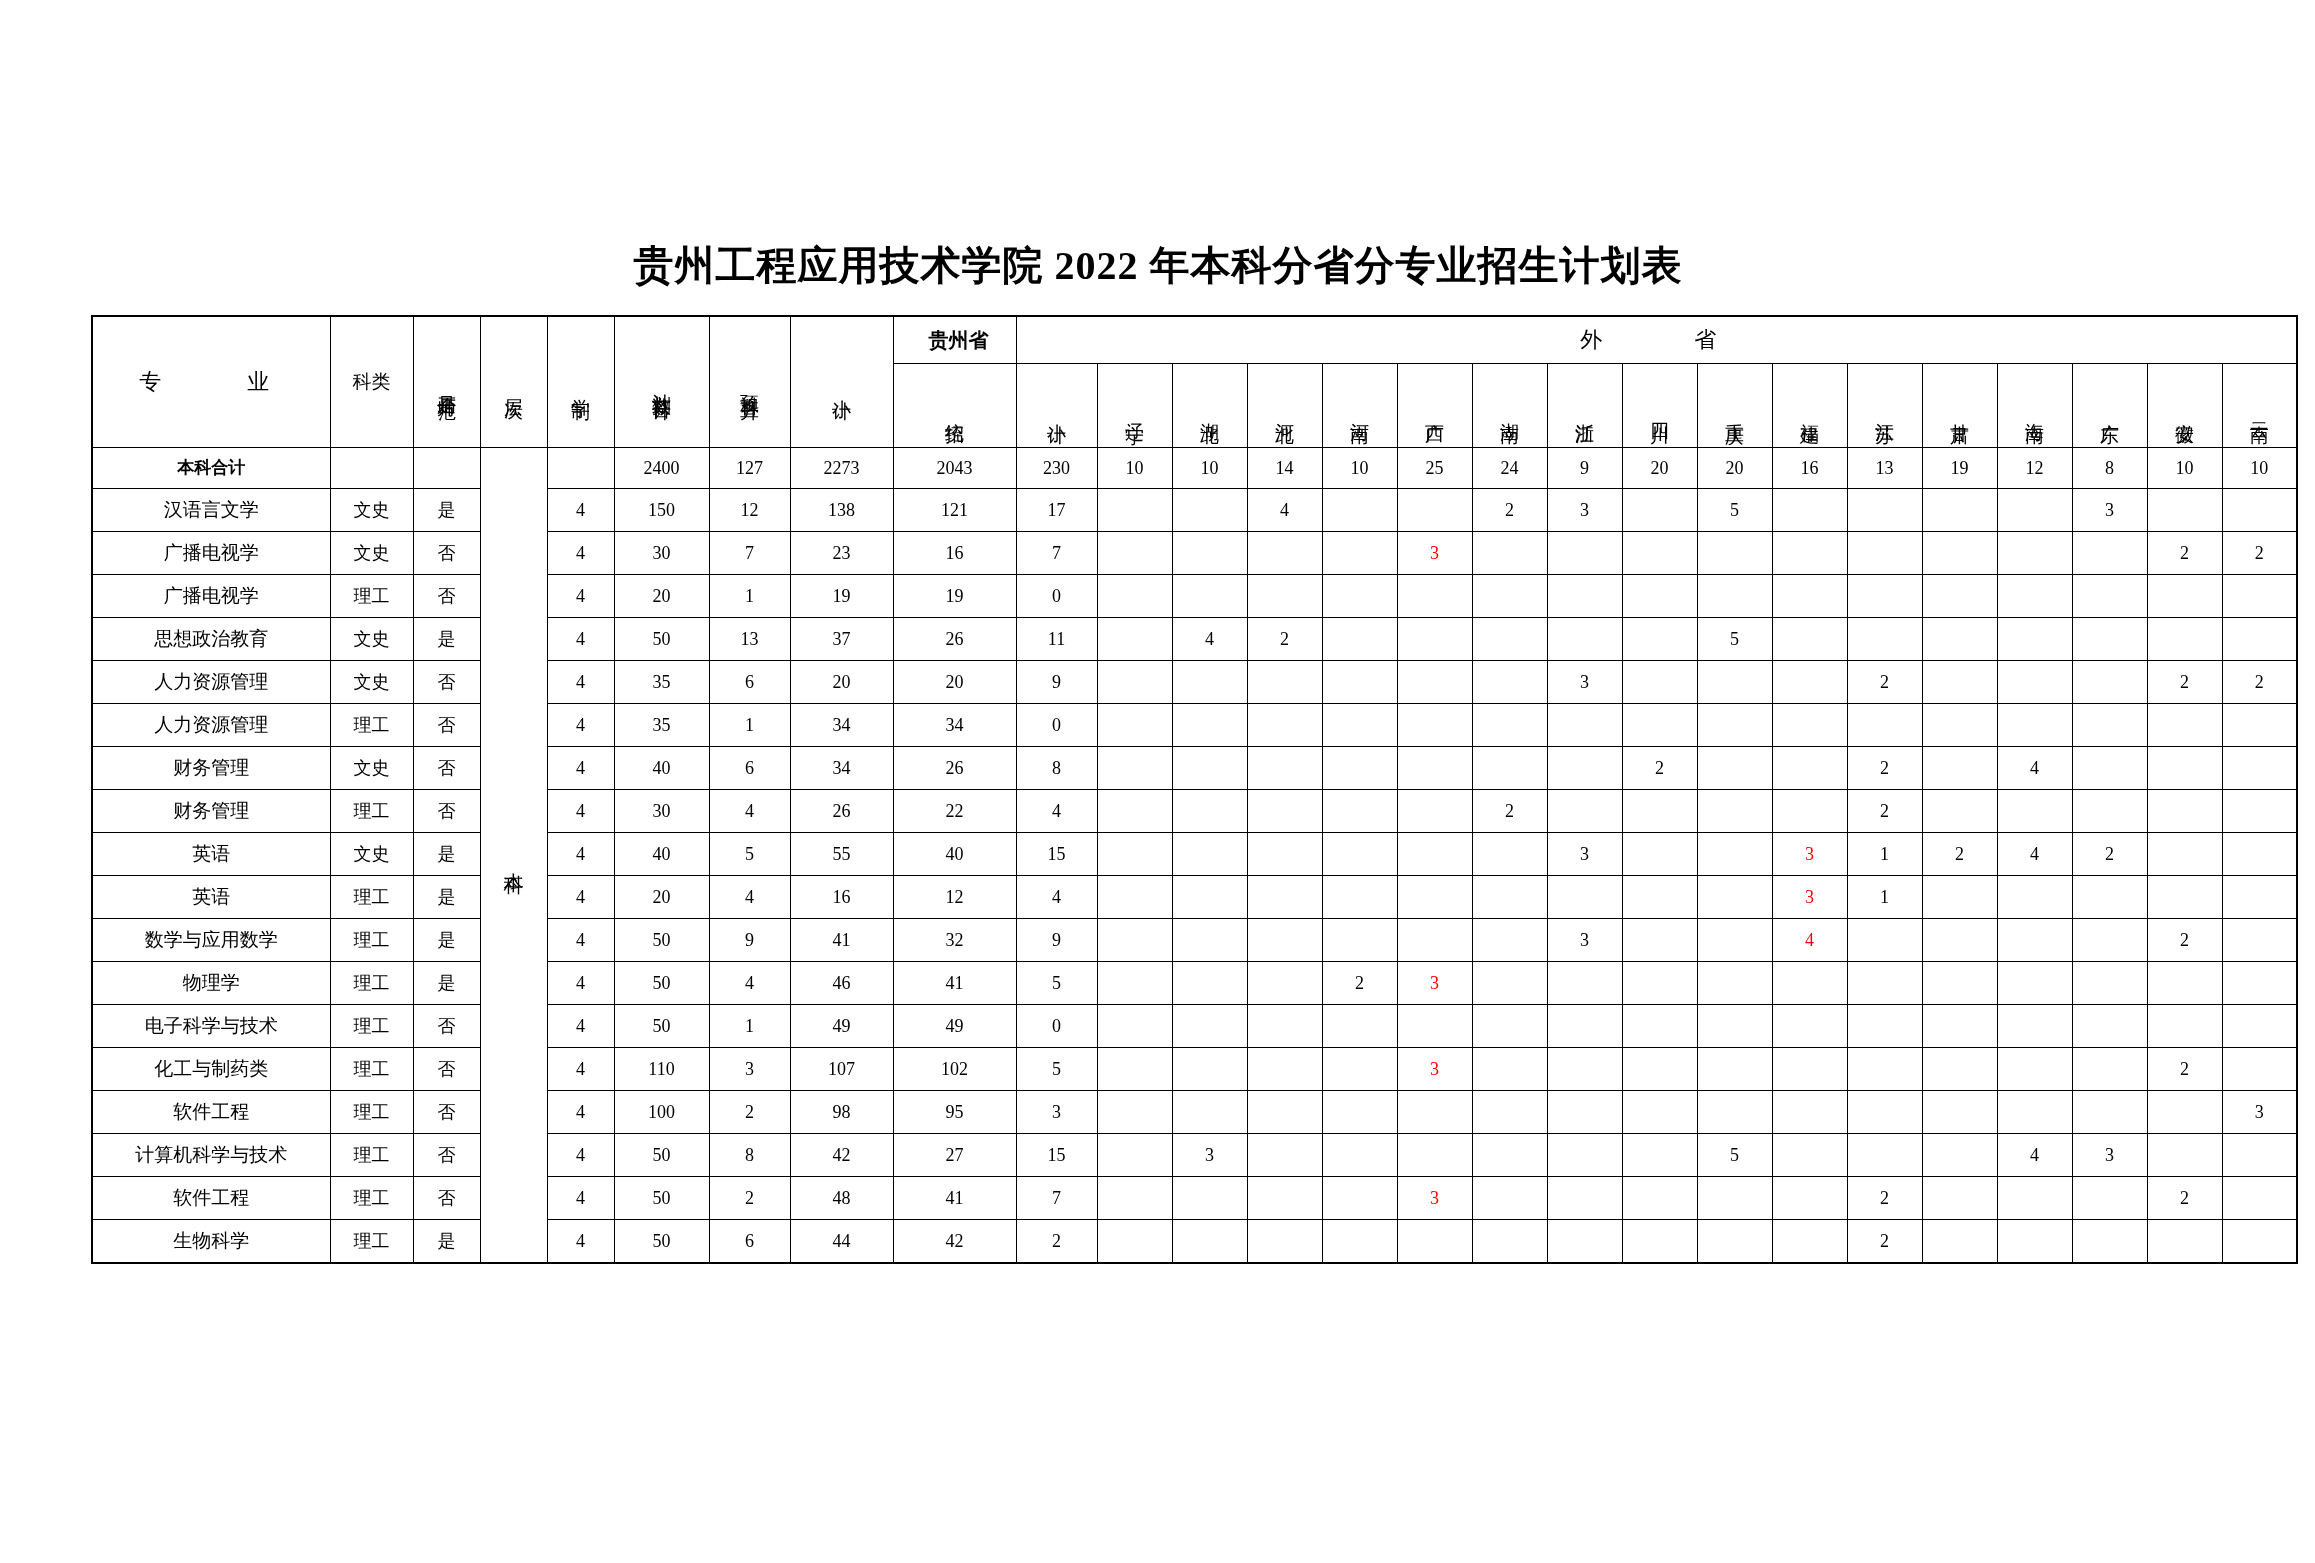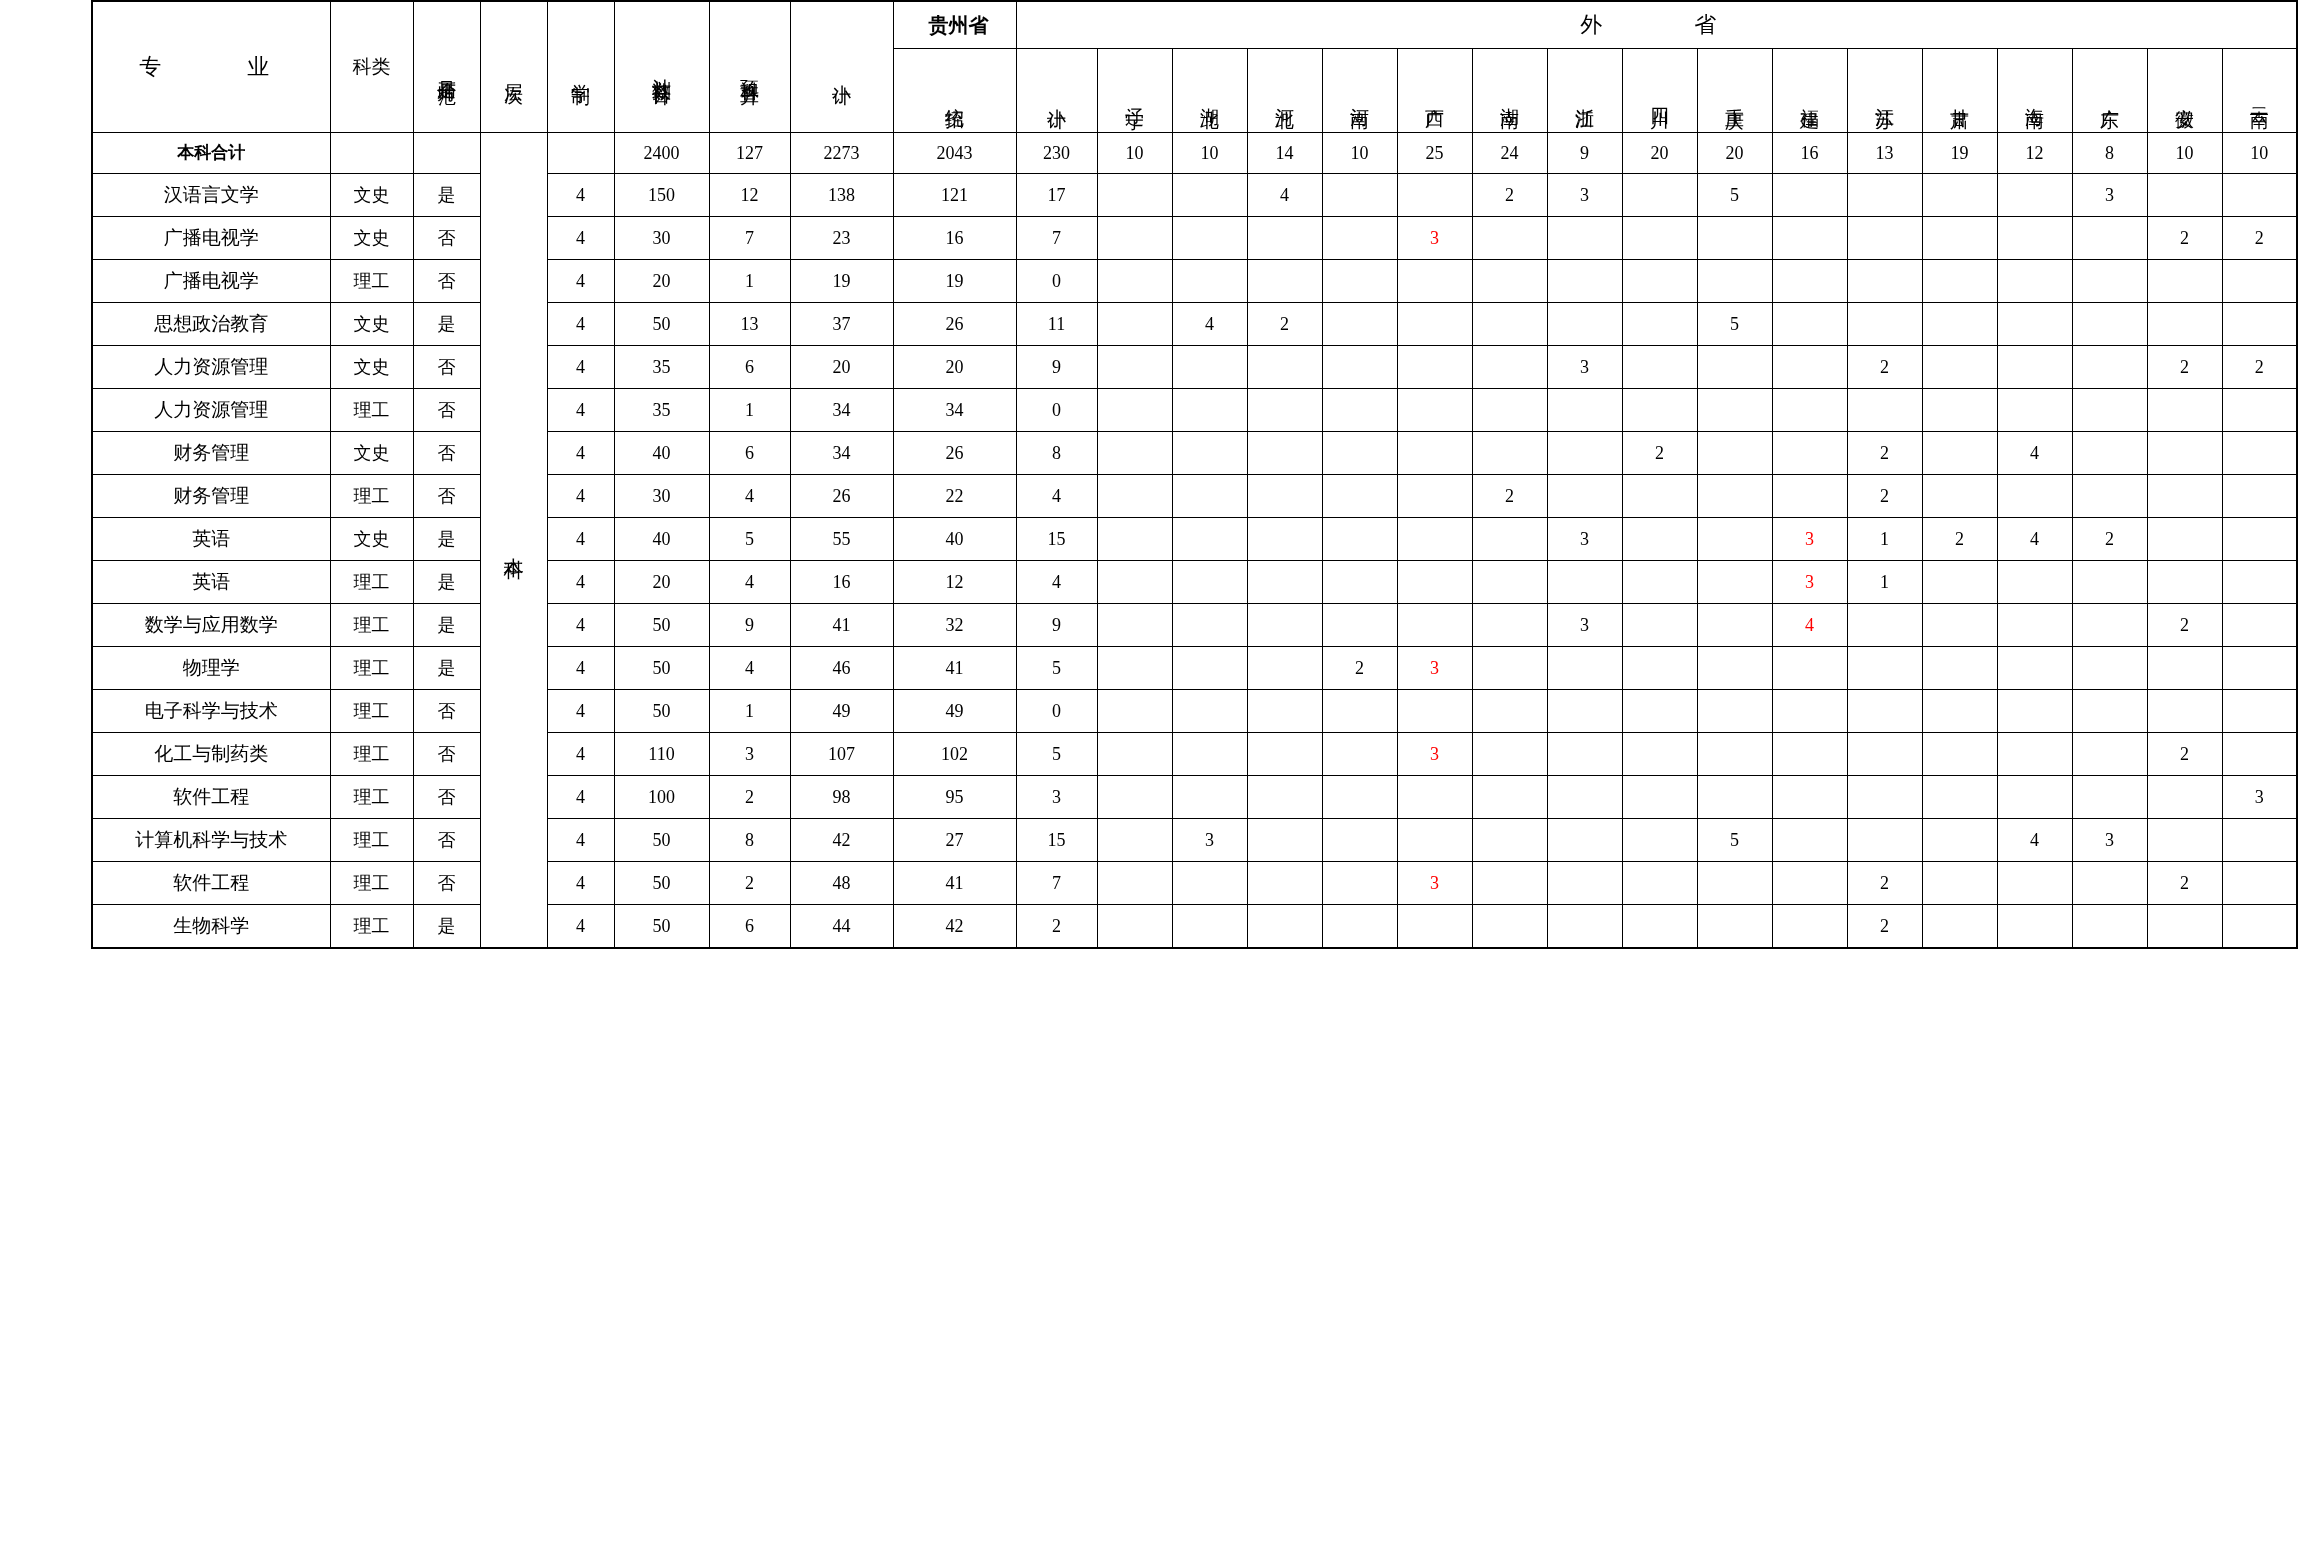--- a/index.html
+++ b/index.html
@@ -110,20 +110,21 @@
   col.c-xiaoji { width: 103px; }
   col.c-tongzhao { width: 123px; }
   col.c-xj2    { width: 81px; }
   col.c-prov   { width: 75px; }
 </style>
 </head>
 <body>
 
 <div id="page">
 
+  <div id="title">贵州工程应用技术学院 2022 年本科分省分专业招生计划表</div>
 
   <div id="table-wrap">
     <table class="plan">
       <colgroup>
         <col class="c-major">
           <col class="c-kelei">
           <col class="c-shifan">
           <col class="c-cengci">
         <col class="c-xuezhi">
           <col class="c-jihua">

